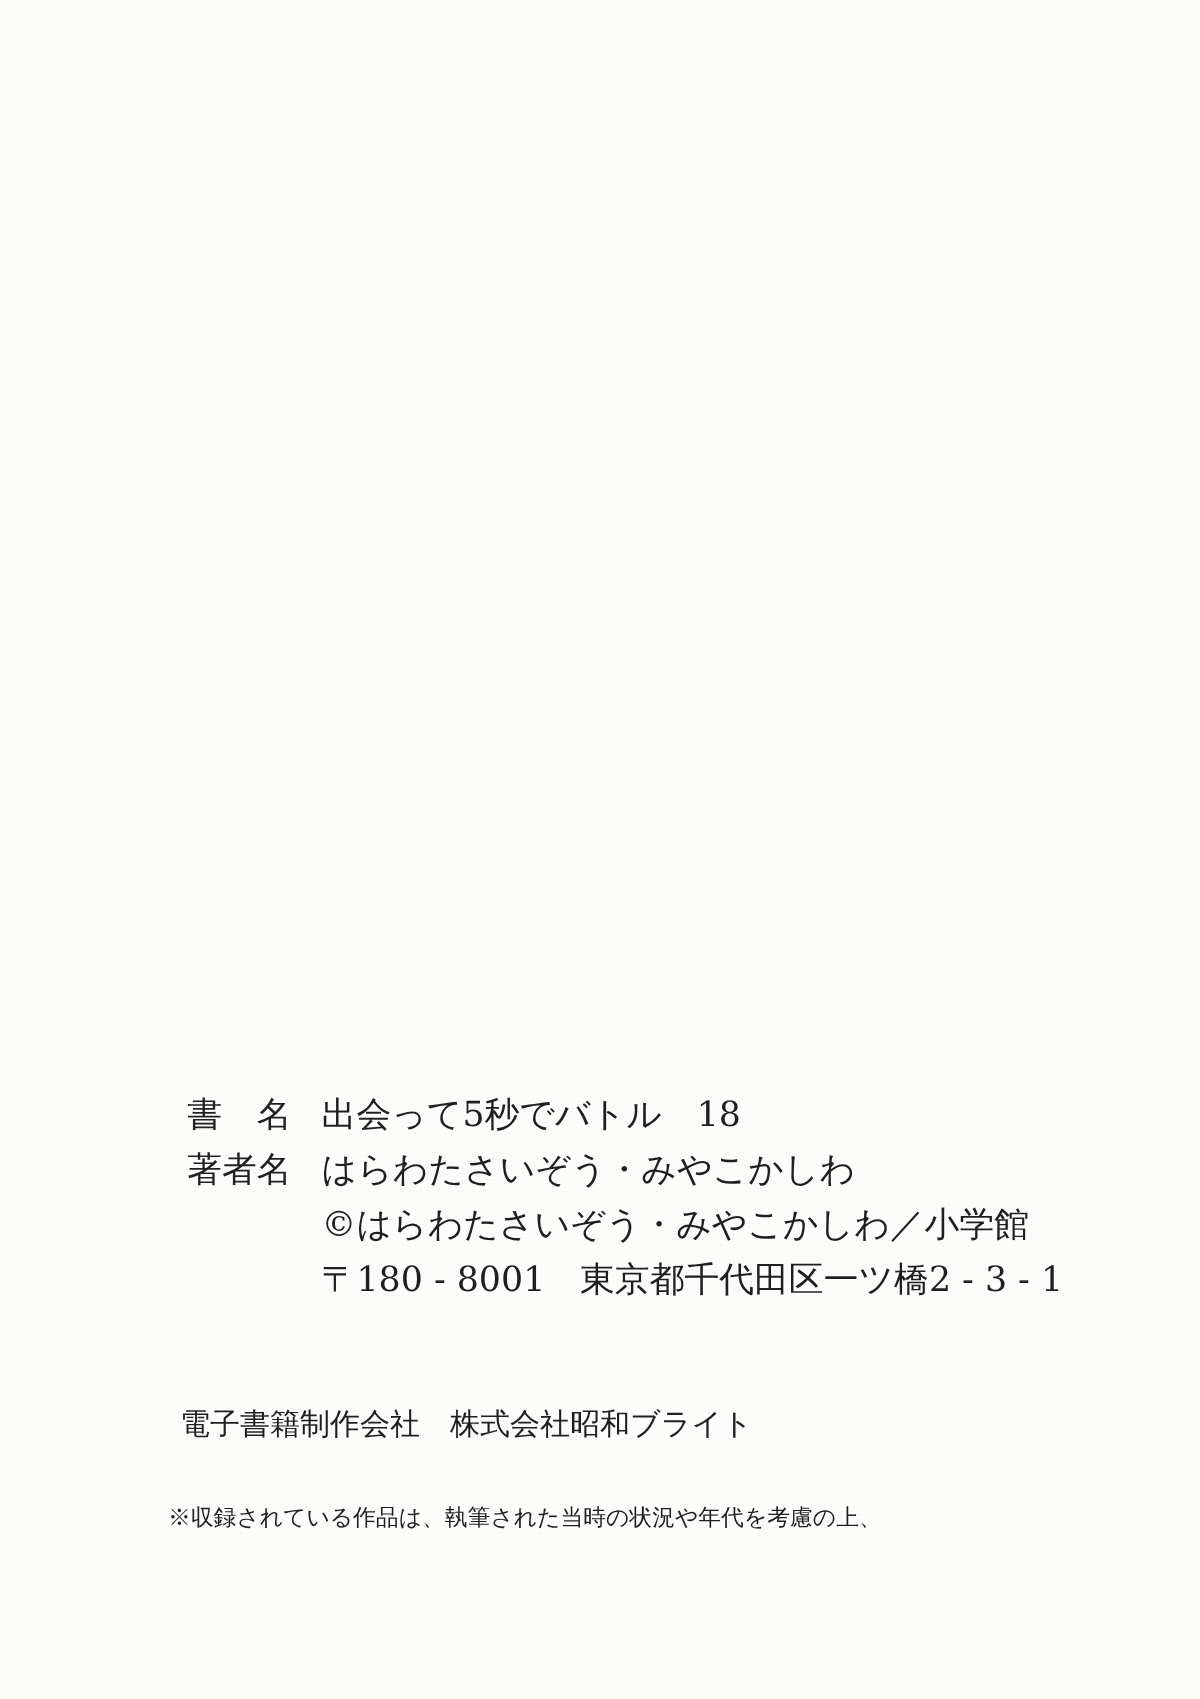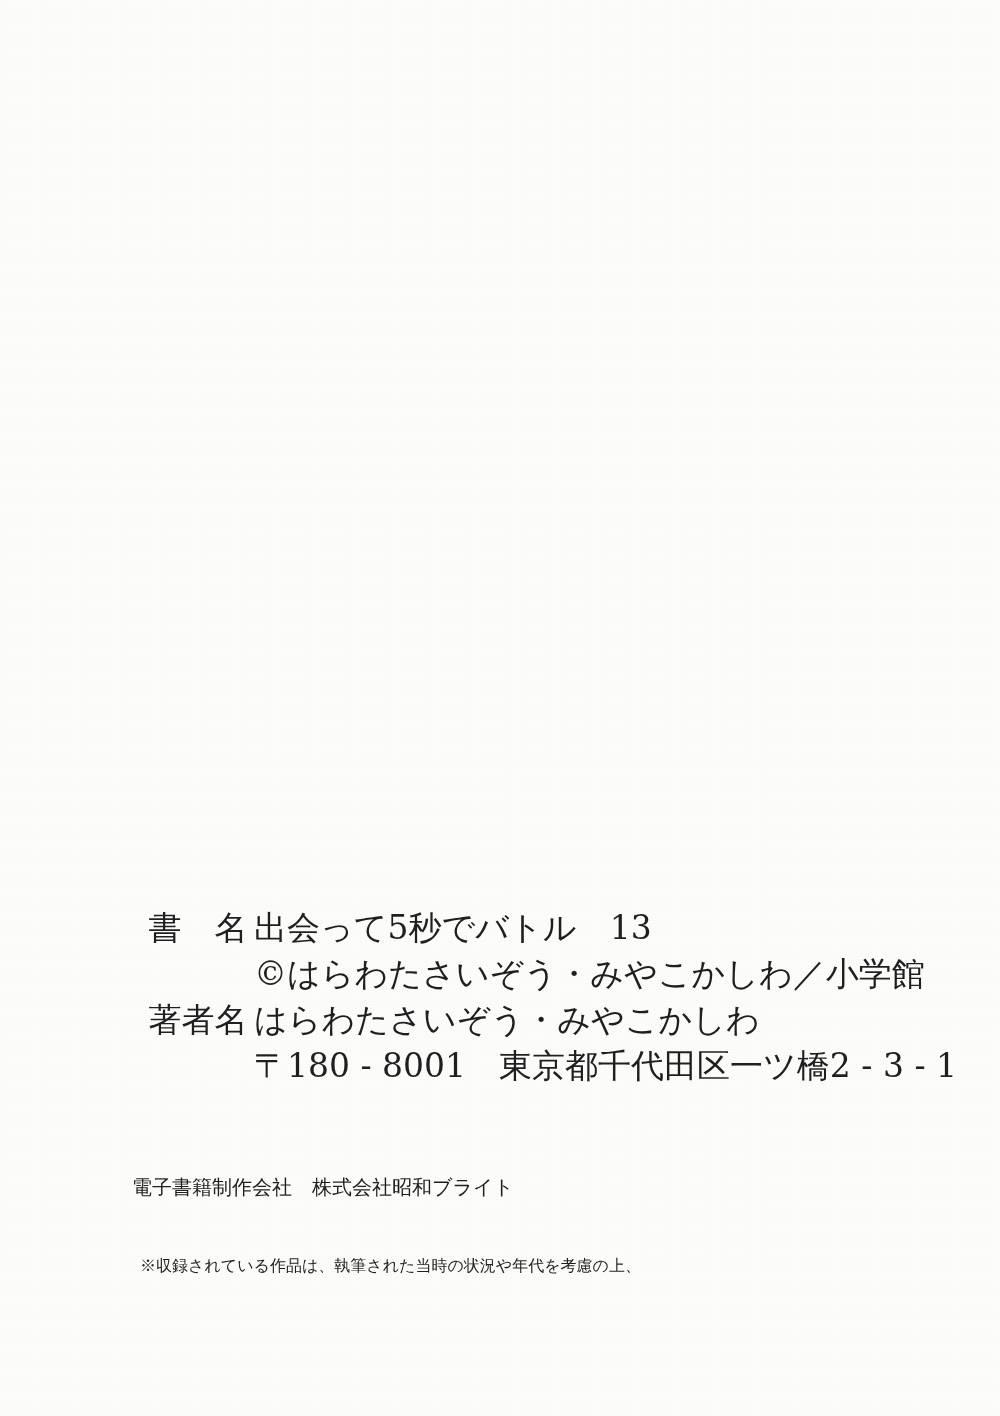--- a/index.html
+++ b/index.html
@@ -19,68 +19,67 @@
     
     background-image:
       repeating-linear-gradient(0deg, rgba(0,0,0,0.006) 0 1px, transparent 1px 3px),
       repeating-linear-gradient(90deg, rgba(0,0,0,0.005) 0 2px, transparent 2px 5px);
     overflow: hidden;
     font-family: "DejaVu Serif", "Liberation Serif", serif;
     color: #1f1f1f;
   }
   .colophon {
     position: absolute;
-    left: 142px;
+    left: 156px;
     top: 905px;
-    font-size: 33px;
+    font-size: 29px;
     line-height: 46px;
     white-space: nowrap;
-    text-align: center;
   }
   .colophon .row {
     display: flex;
   }
   .colophon .label {
     flex: 0 0 112px;
     width: 112px;
   }
   .production {
     position: absolute;
-    left: 132px;
+    left: 150px;
     top: 1164px;
-    font-size: 20px;
+    font-size: 25px;
     line-height: 46px;
     white-space: nowrap;
   }
   .notice {
     position: absolute;
     left: 140px;
     top: 1248px;
-    font-size: 16px;
+    font-size: 19px;
     line-height: 35px;
     white-space: nowrap;
   }
 </style>
 </head>
 <body>
 
 <div class="page">
 
   <div class="colophon">
     <div class="row">
       <span class="label">書　名</span>
-      <span class="value">出会って5秒でバトル　13</span>
+      <span class="value">出会って5秒でバトル　18</span>
+    </div>
+    <div class="row">
+      <span class="label">著者名</span>
+      <span class="value">はらわたさいぞう・みやこかしわ</span>
     </div>
     <div class="row">
       <span class="label"></span>
       <span class="value">©はらわたさいぞう・みやこかしわ／小学館</span>
-    </div>
-    <div class="row">
-      <span class="label">著者名</span>
-      <span class="value">はらわたさいぞう・みやこかしわ</span>
     </div>
     <div class="row">
       <span class="label"></span>
       <span class="value">〒180 - 8001　東京都千代田区一ツ橋2 - 3 - 1</span>
     </div>
   </div>
 
   <div class="production">電子書籍制作会社　株式会社昭和ブライト</div>
 
   <div class="notice">

